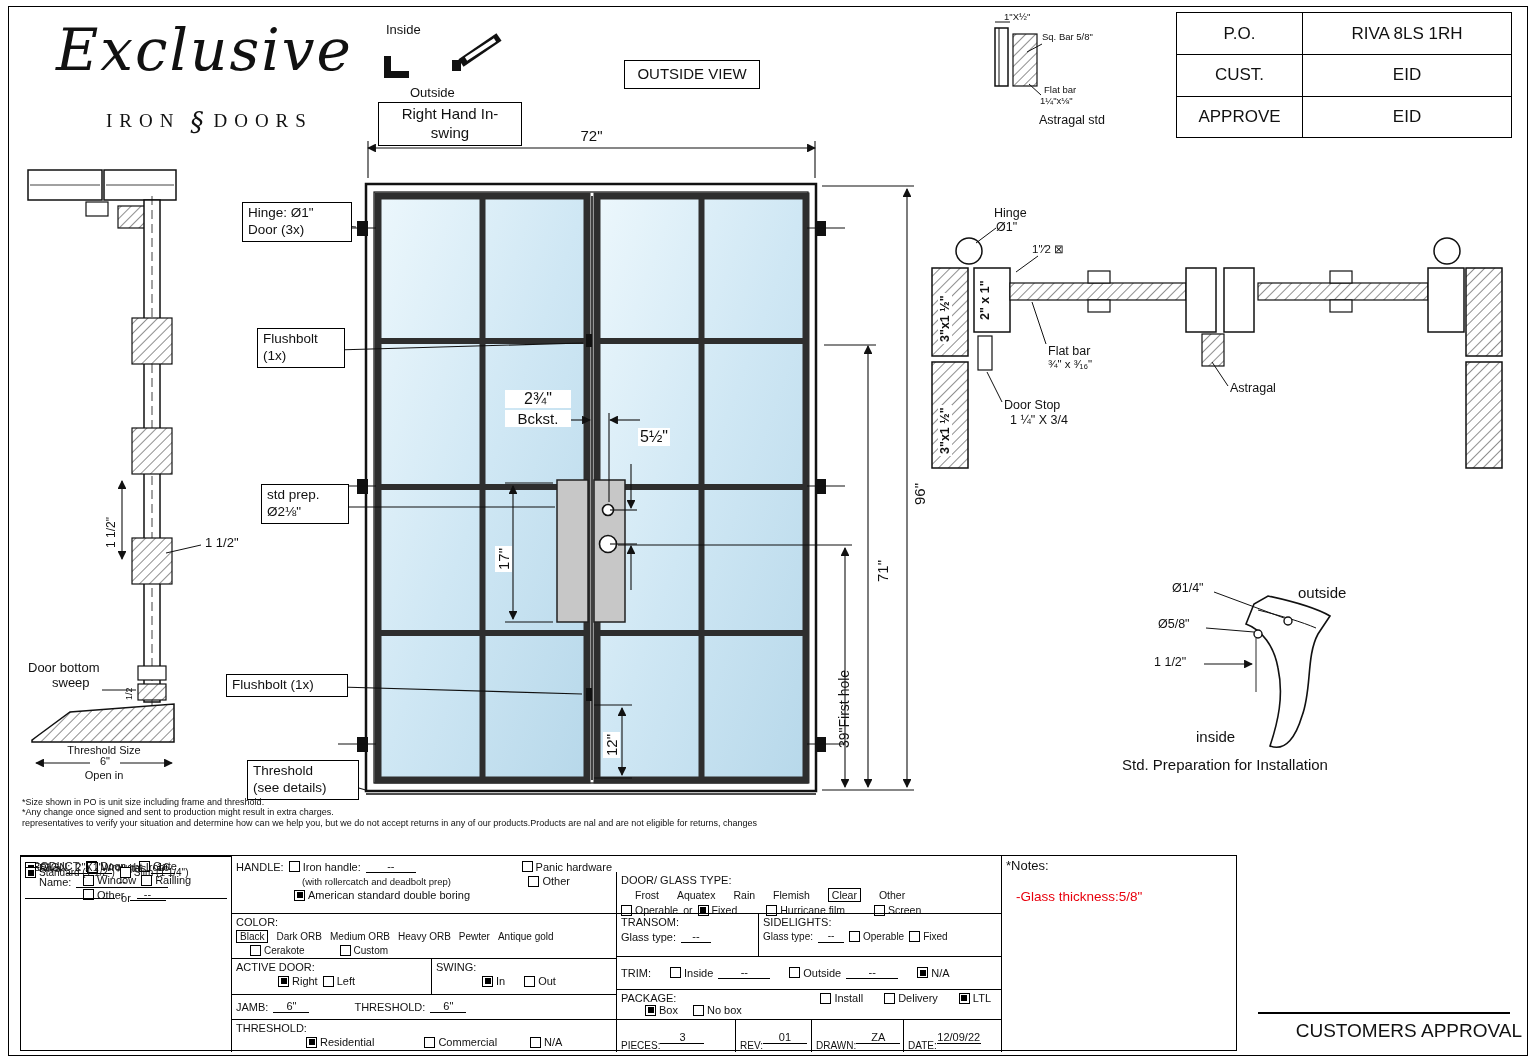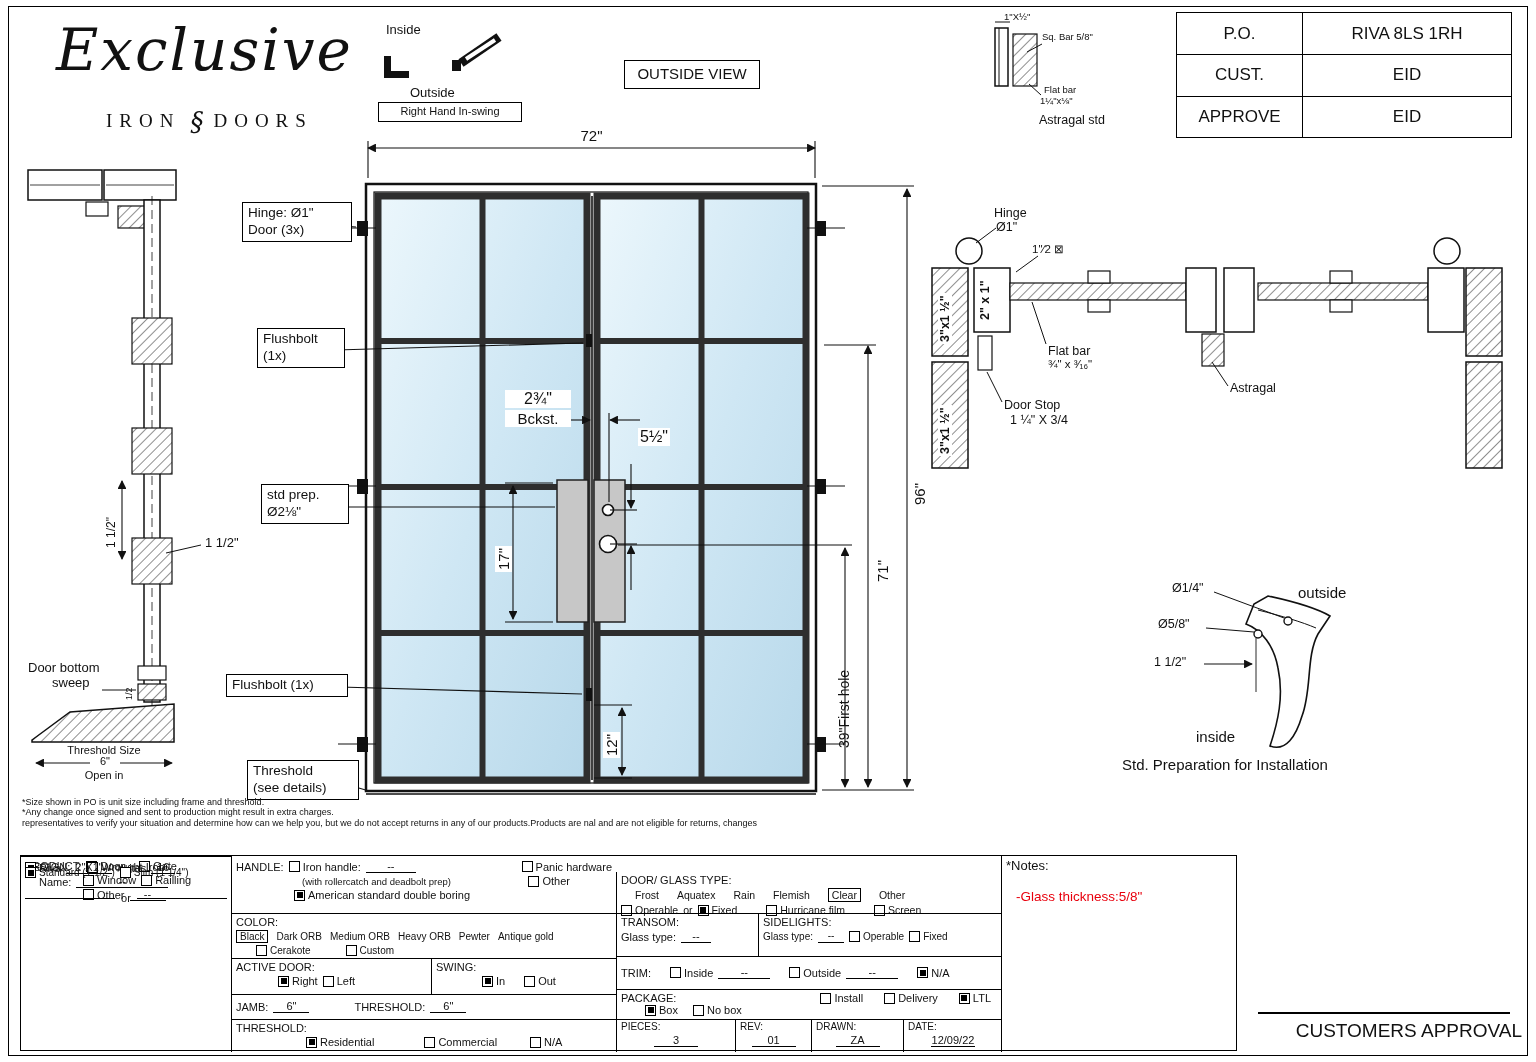--- a/index.html
+++ b/index.html
@@ -26,21 +26,21 @@
   .opt{display:inline-flex;align-items:center;gap:3px;white-space:nowrap;}
   .cb{width:11px;height:11px;border:1.4px solid #000;display:inline-block;position:relative;flex:none;background:#fff;box-sizing:border-box;}
   .cb.on::after{content:"";position:absolute;inset:1.5px;background:#000;}
   .blank{display:inline-block;min-width:36px;border-bottom:1.2px solid #000;text-align:center;line-height:12px;}
   .selbox{border:1.4px solid #000;padding:0 3px;}
   .orline{display:flex;align-items:center;gap:6px;margin-top:4px;}
   .orline .l{flex:1;border-top:1.2px solid #000;height:0;}
   .sub{font-size:9.5px;}
   .s10{font-size:10px;} .s105{font-size:10.5px;}
   .metarow{display:flex;height:100%;}
-  .metacell{box-sizing:border-box;padding:1px 4px;flex:none;display:flex;flex-direction:column;}
+  .metacell{box-sizing:border-box;padding:1px 4px;flex:none;display:flex;align-items:flex-end;}
   .metacell .v{align-self:center;margin-top:2px;border-bottom:1.2px solid #000;min-width:44px;text-align:center;}
   .notes-title{font-size:13px;}
   .notes-red{color:#e8000d;font-size:13.5px;margin:16px 0 0 10px;}
   .finep{position:absolute;left:22px;top:797px;font-size:9px;line-height:10.3px;white-space:nowrap;}
   .appr-line{position:absolute;left:1258px;top:1012px;width:252px;border-top:2px solid #000;}
   .appr-lbl{position:absolute;left:1246px;top:1020px;width:276px;text-align:right;font-size:19px;}
 </style>
 </head>
 <body>
 
@@ -213,21 +213,21 @@
 
 <div class="logo-script">Exclusive</div>
 <div class="logo-sub">
   <span>IRON</span>
   <span class="logo-amp">§</span>
   <span>DOORS</span>
 </div>
 
 <div class="lbl" style="left:386px;top:22px;font-size:13px">Inside</div>
 <div class="lbl" style="left:410px;top:85px;font-size:13px">Outside</div>
-<div class="box ctr" style="left:378px;top:102px;width:132px;font-size:11px">Right Hand In-swing</div>
+<div class="box ctr" style="left:378px;top:102px;width:132px;font-size:15px">Right Hand In-swing</div>
 
 <div class="box ctr" style="left:624px;top:60px;width:126px;font-size:15px;padding:4px">OUTSIDE VIEW</div>
 
 <div class="lbl" style="left:1004px;top:11px;font-size:9.5px">1"X½"</div>
 <div class="lbl" style="left:1042px;top:31px;font-size:9.5px">Sq. Bar 5/8"</div>
 <div class="lbl" style="left:1044px;top:84px;font-size:9.5px">Flat bar</div>
 <div class="lbl" style="left:1040px;top:95px;font-size:9.5px">1¼"x⅛"</div>
 <div class="lbl" style="left:1039px;top:113px;font-size:12.5px">Astragal std</div>
 
 <div class="po">
@@ -411,21 +411,21 @@
       <span>COLOR:</span>
     </div>
     <div class="row s10" style="gap:8px">
       <span class="selbox">Black</span>
       <span>Dark ORB</span>
       <span>Medium ORB</span>
       <span>Heavy ORB</span>
       <span>Pewter</span>
       <span>Antique gold</span>
     </div>
-    <div class="row s10" style="margin-left:20px">
+    <div class="row s10" style="margin-left:14px">
       <span class="opt">
             <span class="cb"></span>
             <span>Cerakote</span>
           </span>
       <span class="opt" style="margin-left:30px">
             <span class="cb"></span>
             <span>Custom</span>
           </span>
     </div>
   </div>

